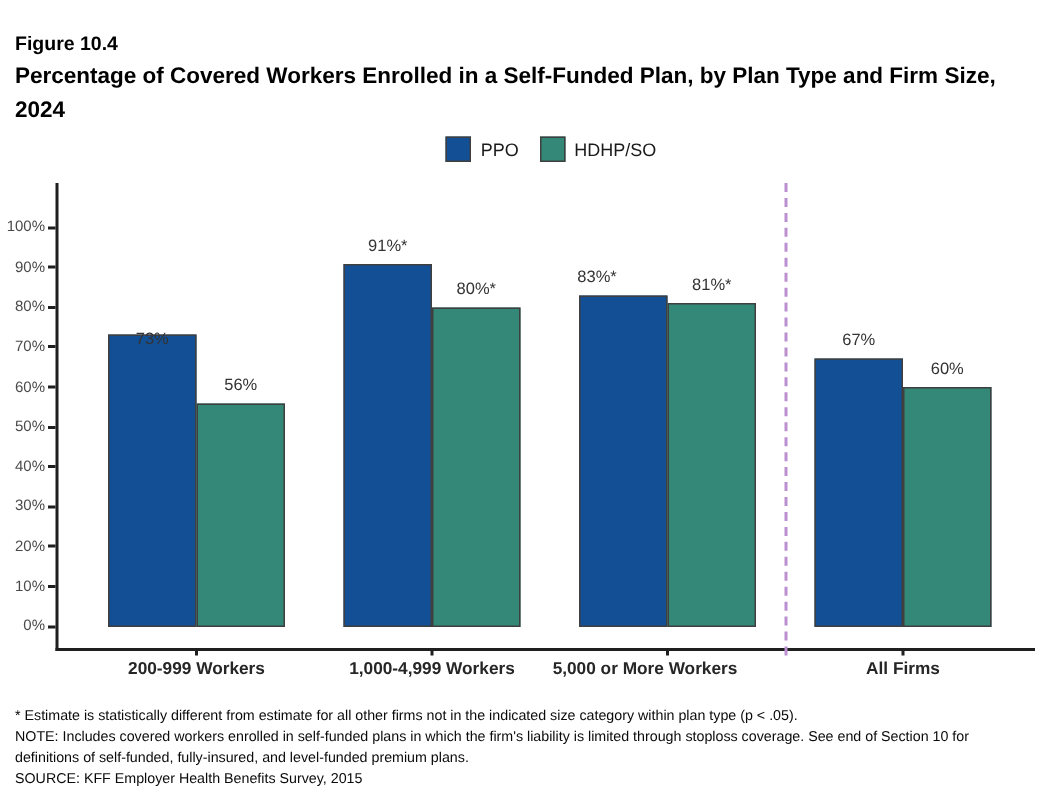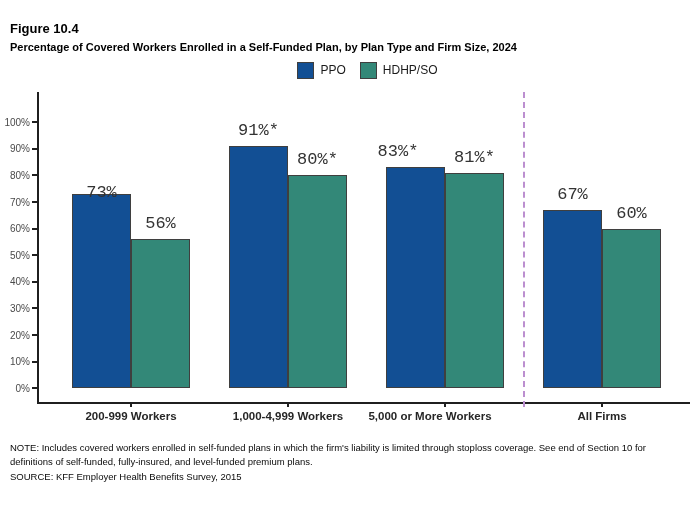--- a/index.html
+++ b/index.html
@@ -7,21 +7,21 @@
   body {
     font-family: "Liberation Sans", sans-serif;
     width: 698px; height: 525px; overflow: hidden;
     color: #000;
   }
   .page { position: relative; width: 698px; height: 525px; background: #fff; }
 
   
   .header { padding: 19px 12px 0 10px; }
   .figure-label { font-size: 13px; font-weight: bold; line-height: 1.55; color: #000; }
-  .chart-title { font-size: 11px; font-weight: bold; line-height: 1.55; color: #000; max-width: 676px; }
+  .chart-title { font-size: 15px; font-weight: bold; line-height: 1.55; color: #000; max-width: 676px; }
 
   
   .legend {
     margin-top: 5px; margin-left: 37px;
     display: flex; justify-content: center; align-items: center; gap: 14px;
     height: 18px;
   }
   .legend-item { display: flex; align-items: center; gap: 6px; }
   .legend-swatch {
     width: 17px; height: 17px; display: inline-block;
@@ -41,21 +41,21 @@
     font-size: 10px; color: #4a4a4a; line-height: 13px; white-space: nowrap;
   }
   .y-tick-mark {
     position: absolute; left: -7px; width: 5px; height: 2px; background: #1f1f1f;
   }
   .bar {
     position: absolute; border: 1px solid #3f3f3f;
   }
   .bar-value-label {
     position: absolute; transform: translateX(-50%);
-    font-size: 17px; color: #333; white-space: nowrap; font-family: Liberation Mono, monospace;
+    font-size: 11px; color: #333; white-space: nowrap;
   }
   .x-tick-mark {
     position: absolute; top: 100%; width: 2px; height: 5px; background: #1f1f1f;
   }
   .x-axis-label {
     position: absolute; top: calc(100% + 8px); transform: translateX(-50%);
     font-size: 11.5px; font-weight: bold; color: #262626; white-space: nowrap;
   }
   .separator {
     position: absolute; top: 0; width: 0; height: calc(100% + 5px);
@@ -133,17 +133,18 @@
         <div class="x-axis-label" style="left: 249px;">1,000-4,999 Workers</div>
         <div class="x-tick-mark" style="left: 405px;"></div>
         <div class="x-axis-label" style="left: 391px;">5,000 or More Workers</div>
         <div class="x-tick-mark" style="left: 562px;"></div>
         <div class="x-axis-label" style="left: 563px;">All Firms</div>
         <div class="separator" style="left: 483.5px; border-left-color: rgb(188, 143, 208);"></div>
       </div>
   </div>
 
   <div class="footnotes">
+    <div class="footnote">* Estimate is statistically different from estimate for all other firms not in the indicated size category within plan type (p &lt; .05).</div>
     <div class="footnote">NOTE: Includes covered workers enrolled in self-funded plans in which the firm's liability is limited through stoploss coverage. See end of Section 10 for definitions of self-funded, fully-insured, and level-funded premium plans.</div>
     <div class="footnote">SOURCE: KFF Employer Health Benefits Survey, 2015</div>
   </div>
 
 </div>
 
 </body></html>

